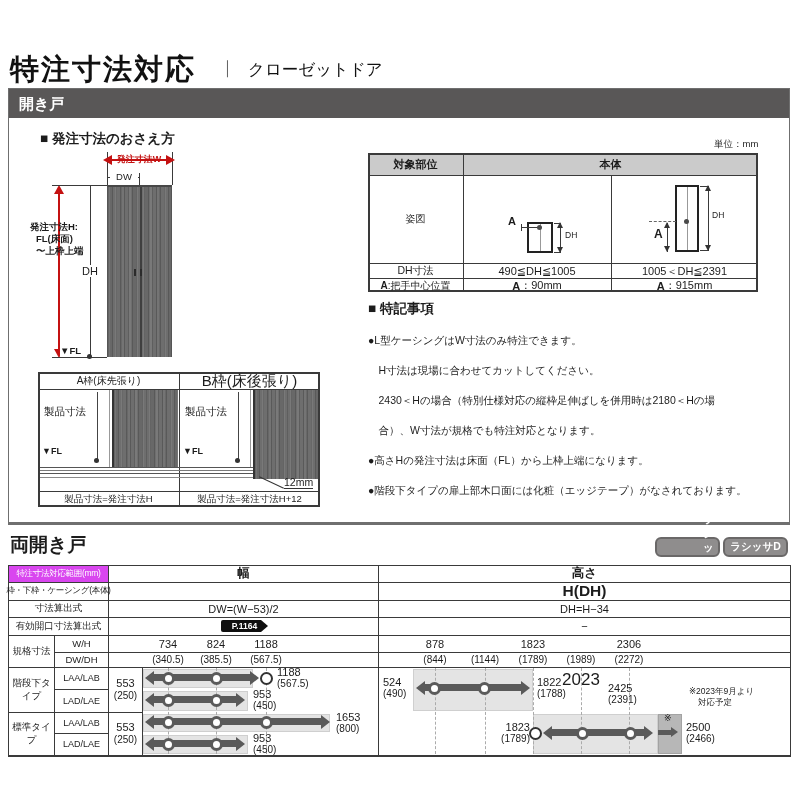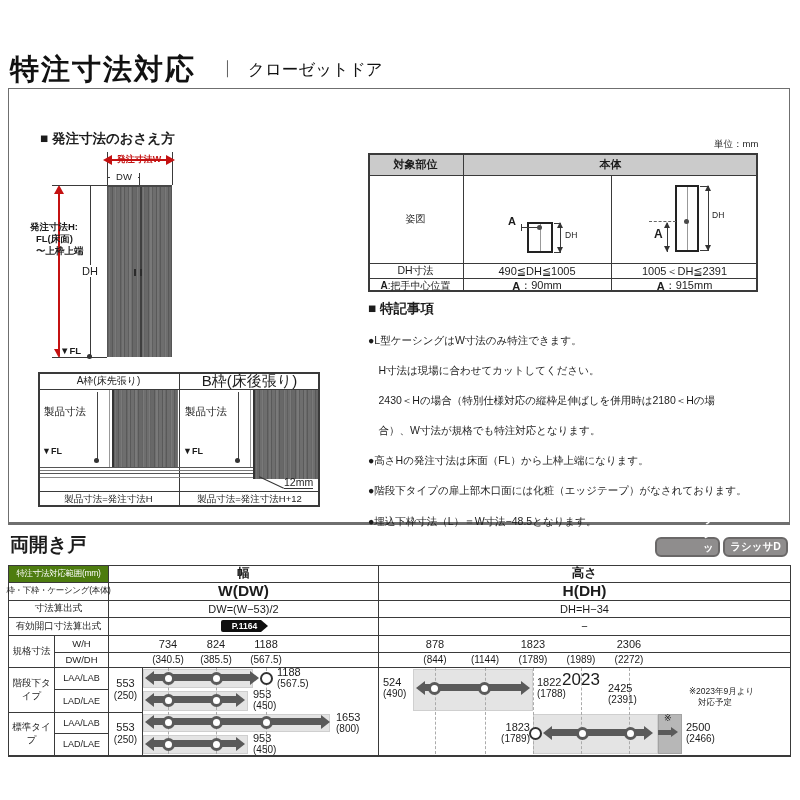--- a/index.html
+++ b/index.html
@@ -41,20 +41,21 @@
 </head>
 <body>
 
 <div class="page">
 
   <div class="a b" style="left:10px;top:50px;font-size:29px;letter-spacing:2px;color:#111;">特注寸法対応</div>
   <div class="a" style="left:219px;top:56px;font-size:17px;color:#666;">｜</div>
   <div class="a" style="left:248px;top:59px;font-size:16.5px;color:#111;">クローゼットドア</div>
 
   <div class="a" style="left:8px;top:88px;width:782px;height:437px;border:1px solid #6f6f6f;border-bottom-width:3px;box-sizing:border-box;"></div>
+  <div class="a b" style="left:9px;top:89px;width:780px;height:29px;background:#595757;color:#fff;font-size:15px;line-height:29px;padding-left:10px;box-sizing:border-box;">開き戸</div>
 
   <div class="a b" style="left:40px;top:130px;font-size:13.5px;">■ 発注寸法のおさえ方</div>
 
   <div class="vl" style="left:107px;top:152px;height:33px;"></div>
   <div class="vl" style="left:172px;top:152px;height:33px;"></div>
   <div class="a" style="left:111px;top:159px;width:56px;height:2px;background:#c41111;"></div>
   <div class="rha" style="left:103px;top:155px;border-top:5px solid transparent;border-bottom:5px solid transparent;border-right:9px solid #c41111;"></div>
   <div class="rha" style="left:166px;top:155px;border-top:5px solid transparent;border-bottom:5px solid transparent;border-left:9px solid #c41111;"></div>
   <div class="c b" style="left:104px;top:153px;width:70px;height:12px;font-size:9px;color:#c41111;">発注寸法W</div>
 
@@ -176,21 +177,20 @@
   </div>
 
   <div class="a b" style="left:368px;top:300px;font-size:13.5px;">■ 特記事項</div>
   <div class="a" style="left:368px;top:318px;width:410px;">
     <div class="nt">●L型ケーシングはW寸法のみ特注できます。</div>
     <div class="nt">　H寸法は現場に合わせてカットしてください。</div>
     <div class="nt">　2430＜Hの場合（特別仕様対応の縦枠足伸ばしを併用時は2180＜Hの場</div>
     <div class="nt">　合）、W寸法が規格でも特注対応となります。</div>
     <div class="nt">●高さHの発注寸法は床面（FL）から上枠上端になります。</div>
     <div class="nt">●階段下タイプの扉上部木口面には化粧（エッジテープ）がなされております。</div>
-    <div class="nt">●埋込下枠寸法（L）＝W寸法−48.5となります。</div>
   </div>
 
   <div class="a b" style="left:10px;top:532px;font-size:19px;">両開き戸</div>
   <div class="btn" style="left:655px;top:537px;padding-left:46px;">ラシッサS</div>
   <div class="btn" style="left:723px;top:537px;">ラシッサD</div>
 
   <div class="vl" style="left:8px;top:565px;height:190px;"></div>
   <div class="vl" style="left:790px;top:565px;height:190px;"></div>
   <div class="vl" style="left:108px;top:565px;height:190px;"></div>
   <div class="vl" style="left:378px;top:565px;height:190px;"></div>
@@ -201,26 +201,25 @@
   <div class="hl" style="left:8px;top:600px;width:783px;"></div>
   <div class="hl" style="left:8px;top:617px;width:783px;"></div>
   <div class="hl" style="left:8px;top:635px;width:783px;"></div>
   <div class="hl" style="left:54px;top:652px;width:737px;"></div>
   <div class="hl" style="left:8px;top:667px;width:783px;"></div>
   <div class="hl" style="left:54px;top:689px;width:54px;"></div>
   <div class="hl" style="left:8px;top:712px;width:135px;"></div>
   <div class="hl" style="left:54px;top:733px;width:54px;"></div>
   <div class="hl" style="left:8px;top:755px;width:783px;height:2px;"></div>
 
-  <div class="c" style="left:9px;top:566px;width:99px;height:16px;background:#4d7c0f;color:#fff;font-size:8.5px;letter-spacing:-0.3px;white-space:nowrap;">特注寸法対応範囲(mm)</div>
+  <div class="c" style="left:9px;top:566px;width:99px;height:16px;background:#d946ef;color:#fff;font-size:8.5px;letter-spacing:-0.3px;white-space:nowrap;">特注寸法対応範囲(mm)</div>
   <div class="c b" style="left:109px;top:565px;width:269px;height:17px;font-size:12.5px;">幅</div>
   <div class="c b" style="left:379px;top:565px;width:411px;height:17px;font-size:12.5px;">高さ</div>
 
   <div class="c" style="left:9px;top:583px;width:99px;height:16px;font-size:8.5px;letter-spacing:-0.3px;white-space:nowrap;">枠・下枠・ケーシング(本体)</div>
-  <div class="c b" style="left:109px;top:582px;width:269px;height:18px;font-size:15.5px;">W(DW)</div>
   <div class="c b" style="left:379px;top:582px;width:411px;height:18px;font-size:15.5px;">H(DH)</div>
 
   <div class="c" style="left:9px;top:601px;width:99px;height:15px;font-size:9.5px;">寸法算出式</div>
   <div class="c" style="left:109px;top:600px;width:269px;height:17px;font-size:11px;">DW=(W−53)/2</div>
   <div class="c" style="left:379px;top:600px;width:411px;height:17px;font-size:11px;">DH=H−34</div>
 
   <div class="c" style="left:9px;top:618px;width:99px;height:16px;font-size:9.5px;">有効開口寸法算出式</div>
   <div class="badge" style="left:221px;top:620px;width:47px;height:12px;">P.1164</div>
   <div class="c" style="left:379px;top:617px;width:411px;height:18px;font-size:11px;">−</div>
 

